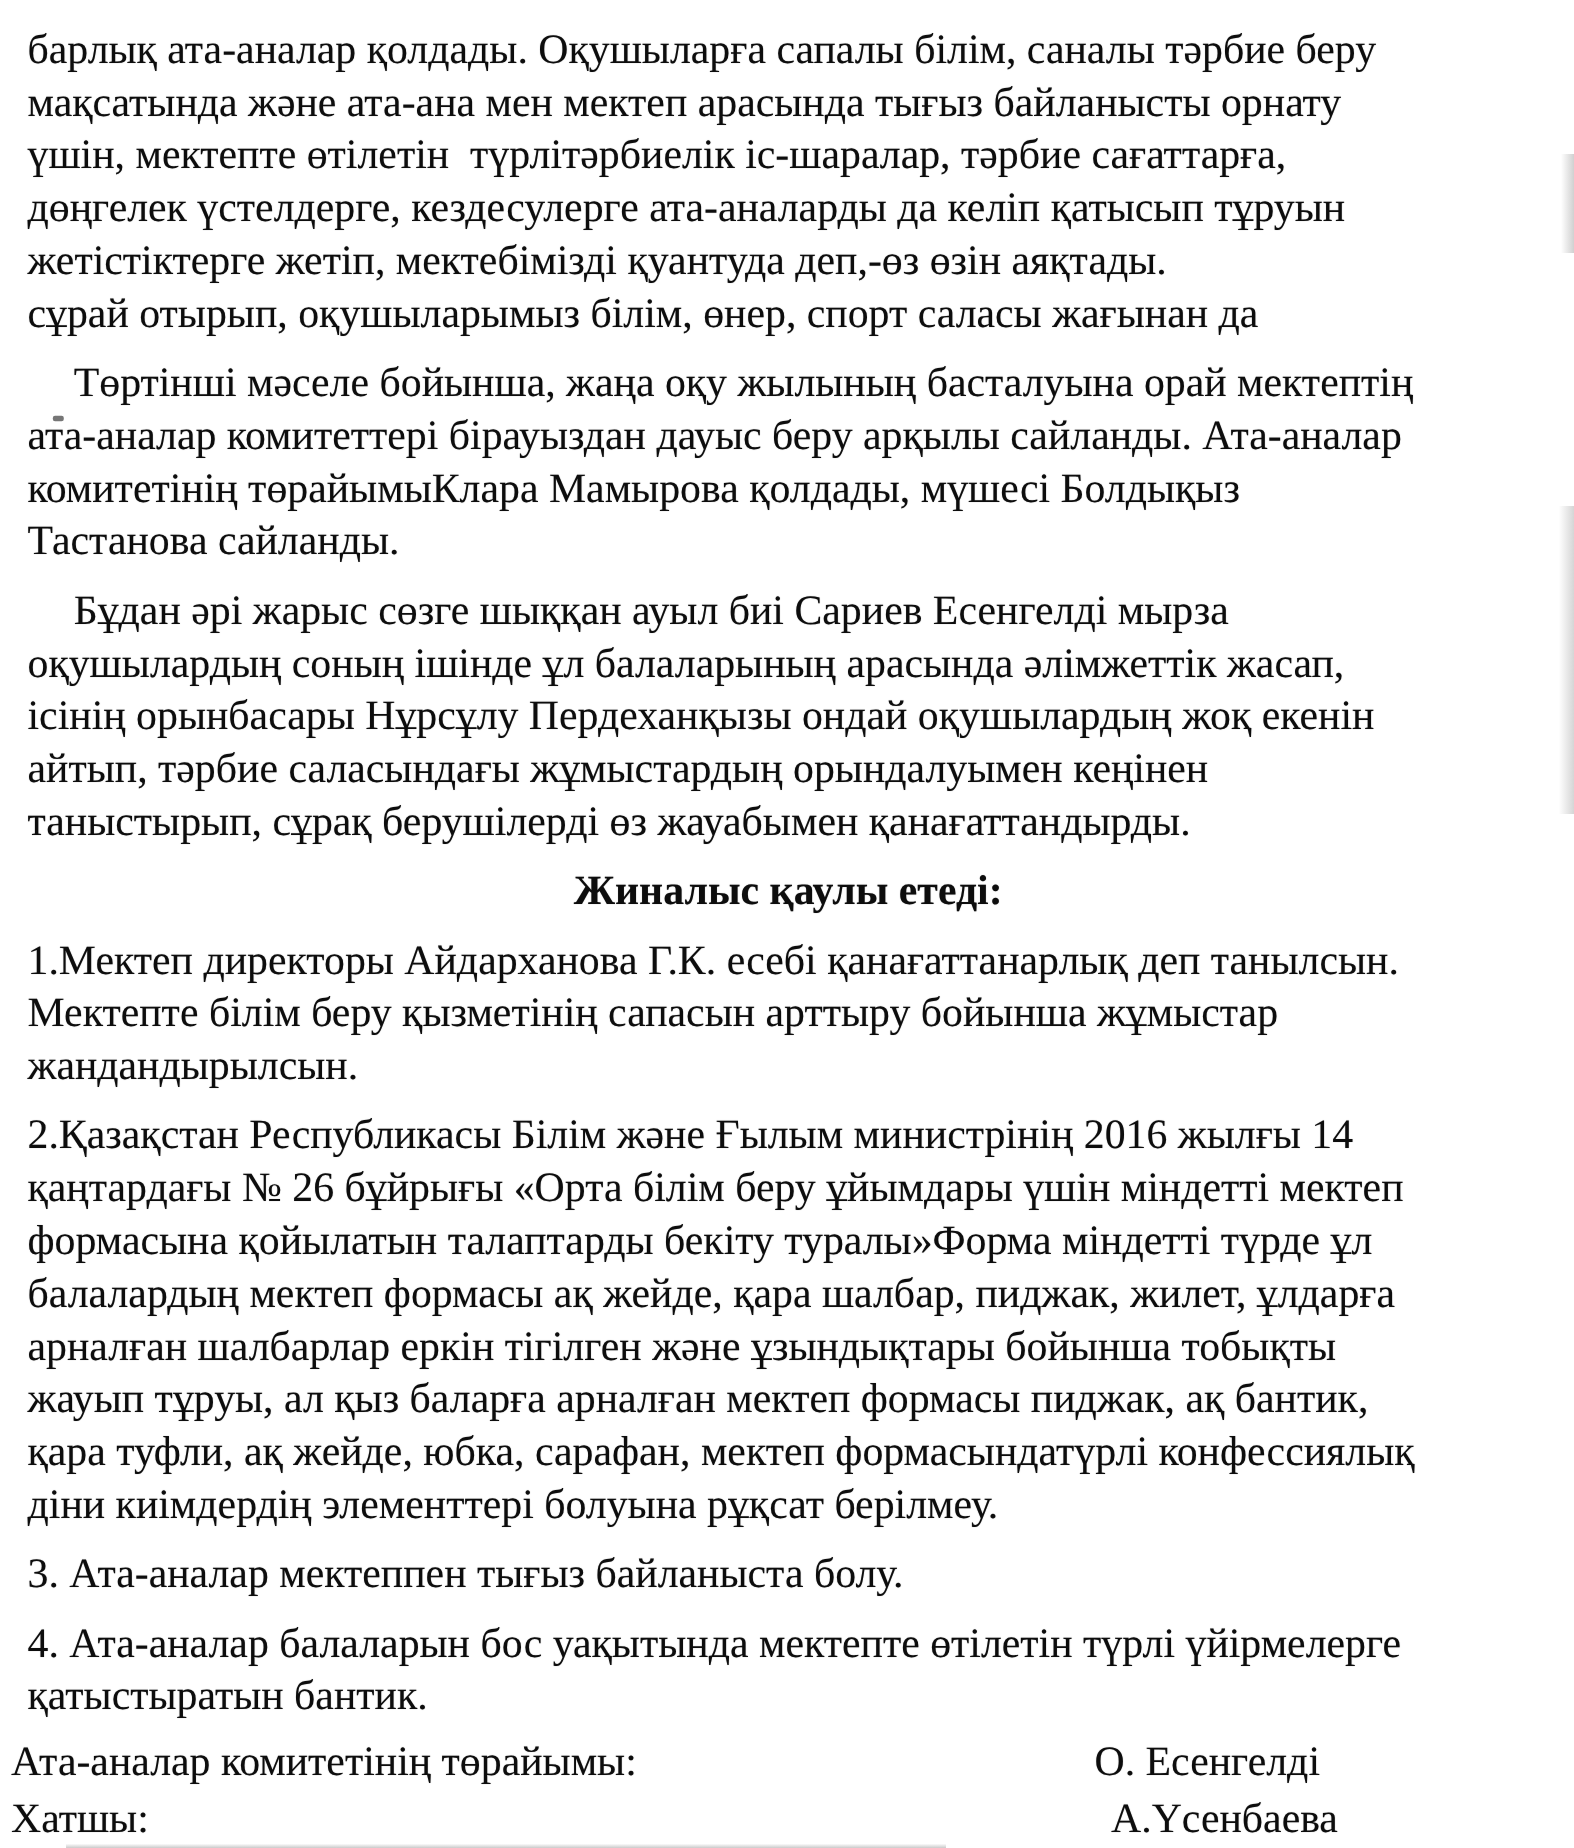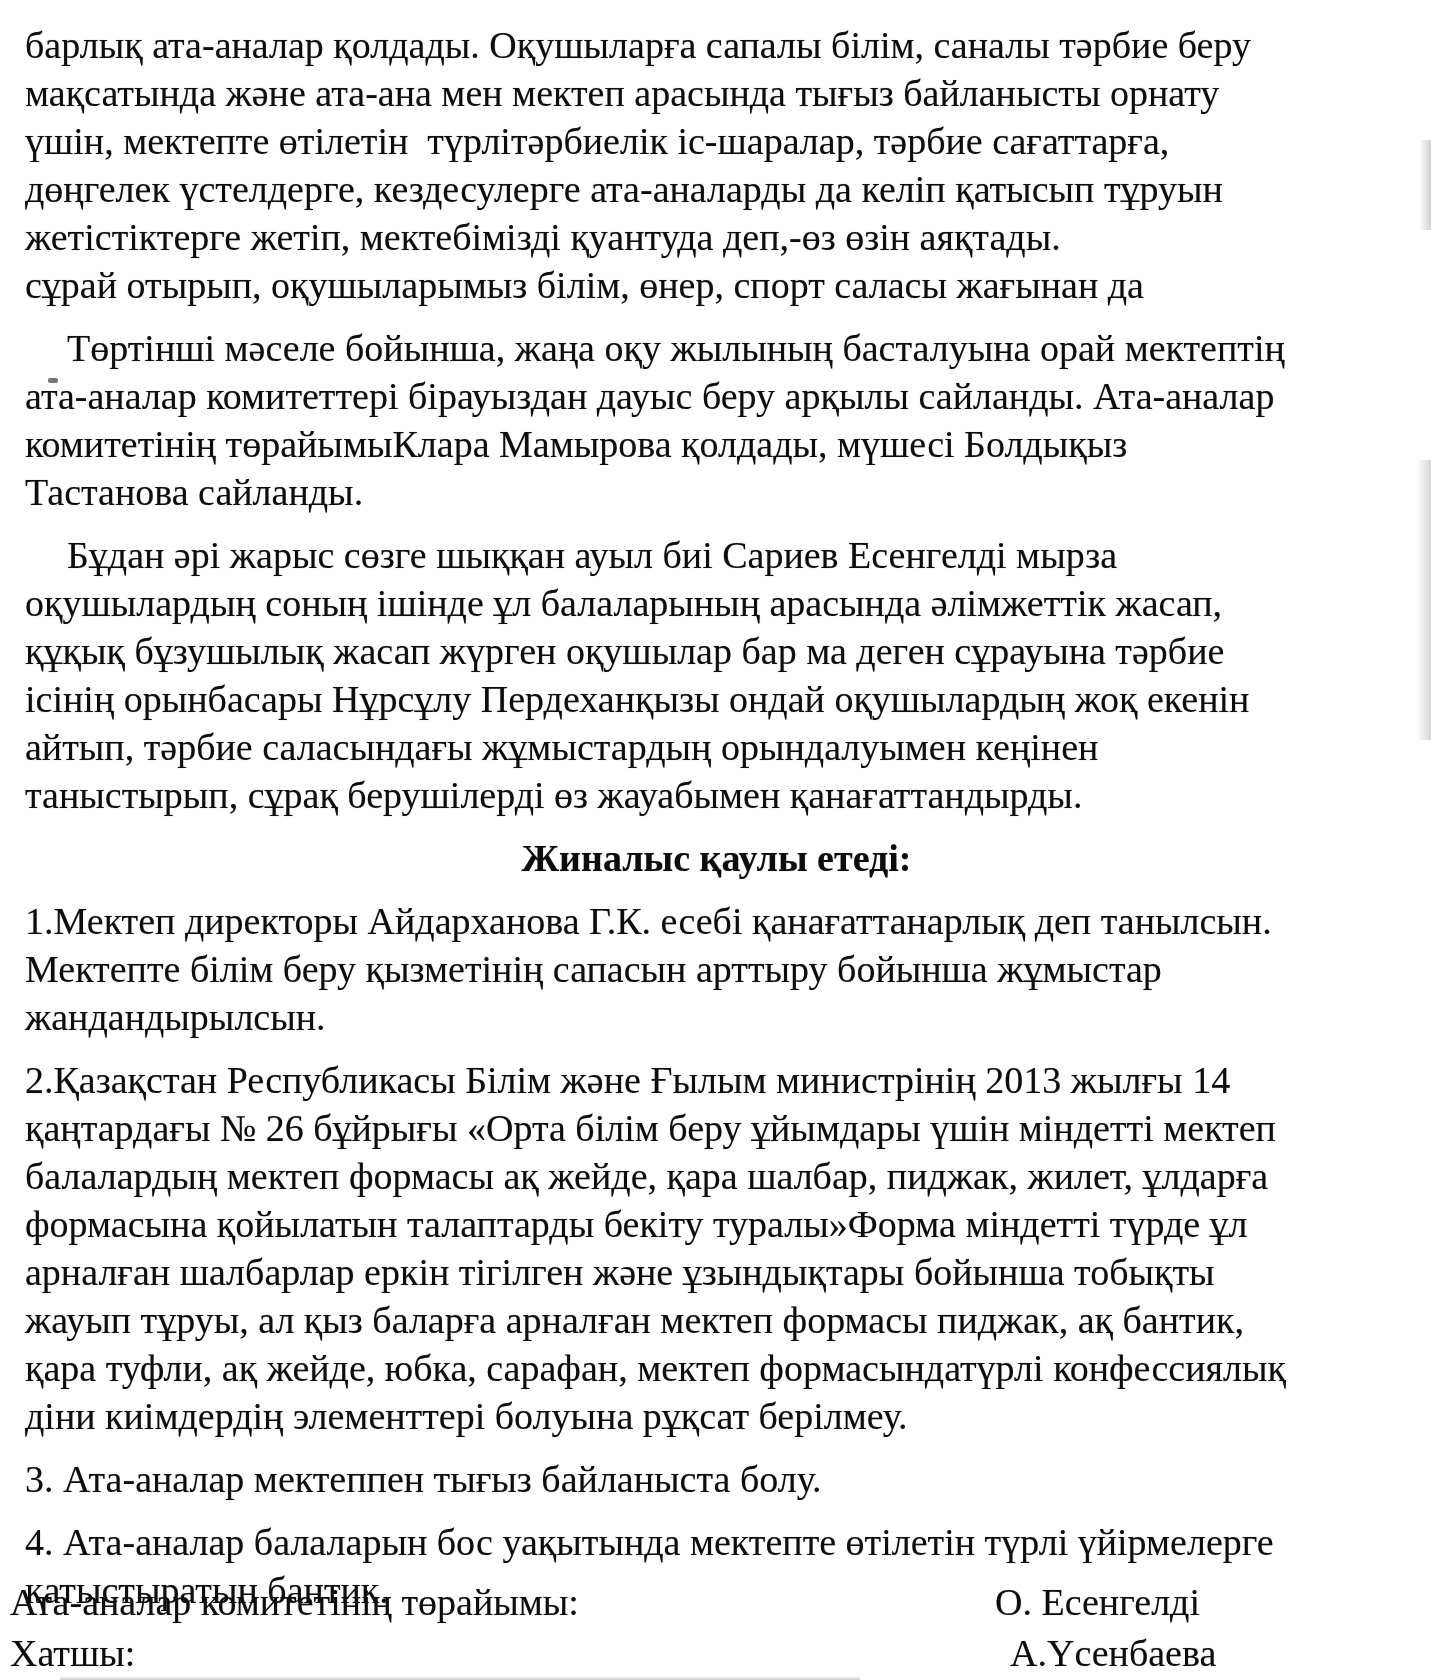--- a/index.html
+++ b/index.html
@@ -94,38 +94,37 @@
       </div>
       <div class="para body indent">
         <div class="line">Төртінші мәселе бойынша, жаңа оқу жылының басталуына орай мектептің</div>
         <div class="line">ата-аналар комитеттері бірауыздан дауыс беру арқылы сайланды. Ата-аналар</div>
         <div class="line">комитетінің төрайымыКлара Мамырова қолдады, мүшесі Болдықыз</div>
         <div class="line">Тастанова сайланды.</div>
       </div>
       <div class="para body indent">
         <div class="line">Бұдан әрі жарыс сөзге шыққан ауыл биі Сариев Есенгелді мырза</div>
         <div class="line">оқушылардың соның ішінде ұл балаларының арасында әлімжеттік жасап,</div>
-        <div class="line">құқық бұзушылық жасап жүрген оқушылар бар ма деген сұрауына тәрбие</div>
         <div class="line">ісінің орынбасары Нұрсұлу Пердеханқызы ондай оқушылардың жоқ екенін</div>
         <div class="line">айтып, тәрбие саласындағы жұмыстардың орындалуымен кеңінен</div>
         <div class="line">таныстырып, сұрақ берушілерді өз жауабымен қанағаттандырды.</div>
       </div>
       <div class="para heading">
         <div class="line">Жиналыс қаулы етеді:</div>
       </div>
       <div class="para body">
         <div class="line">1.Мектеп директоры Айдарханова Г.К. есебі қанағаттанарлық деп танылсын.</div>
         <div class="line">Мектепте білім беру қызметінің сапасын арттыру бойынша жұмыстар</div>
         <div class="line">жандандырылсын.</div>
       </div>
       <div class="para body">
-        <div class="line">2.Қазақстан Республикасы Білім және Ғылым министрінің 2013 жылғы 14</div>
+        <div class="line">2.Қазақстан Республикасы Білім және Ғылым министрінің 2016 жылғы 14</div>
         <div class="line">қаңтардағы № 26 бұйрығы «Орта білім беру ұйымдары үшін міндетті мектеп</div>
+        <div class="line">формасына қойылатын талаптарды бекіту туралы»Форма міндетті түрде ұл</div>
         <div class="line">балалардың мектеп формасы ақ жейде, қара шалбар, пиджак, жилет, ұлдарға</div>
-        <div class="line">формасына қойылатын талаптарды бекіту туралы»Форма міндетті түрде ұл</div>
         <div class="line">арналған шалбарлар еркін тігілген және ұзындықтары бойынша тобықты</div>
         <div class="line">жауып тұруы, ал қыз баларға арналған мектеп формасы пиджак, ақ бантик,</div>
         <div class="line">қара туфли, ақ жейде, юбка, сарафан, мектеп формасындатүрлі конфессиялық</div>
         <div class="line">діни киімдердің элементтері болуына рұқсат берілмеу.</div>
       </div>
       <div class="para body">
         <div class="line">3. Ата-аналар мектеппен тығыз байланыста болу.</div>
       </div>
       <div class="para body">
         <div class="line">4. Ата-аналар балаларын бос уақытында мектепте өтілетін түрлі үйірмелерге</div>

